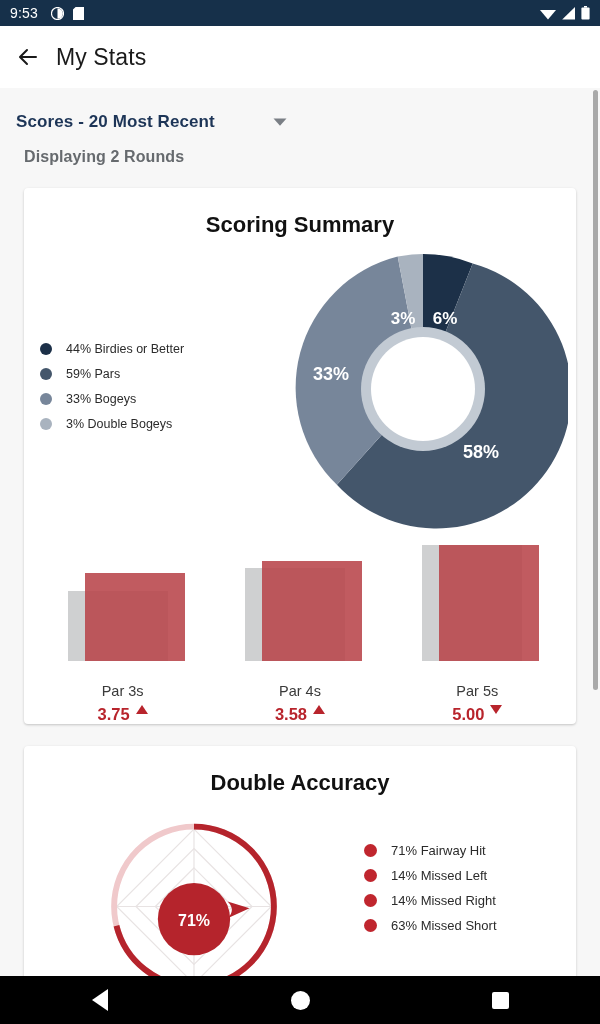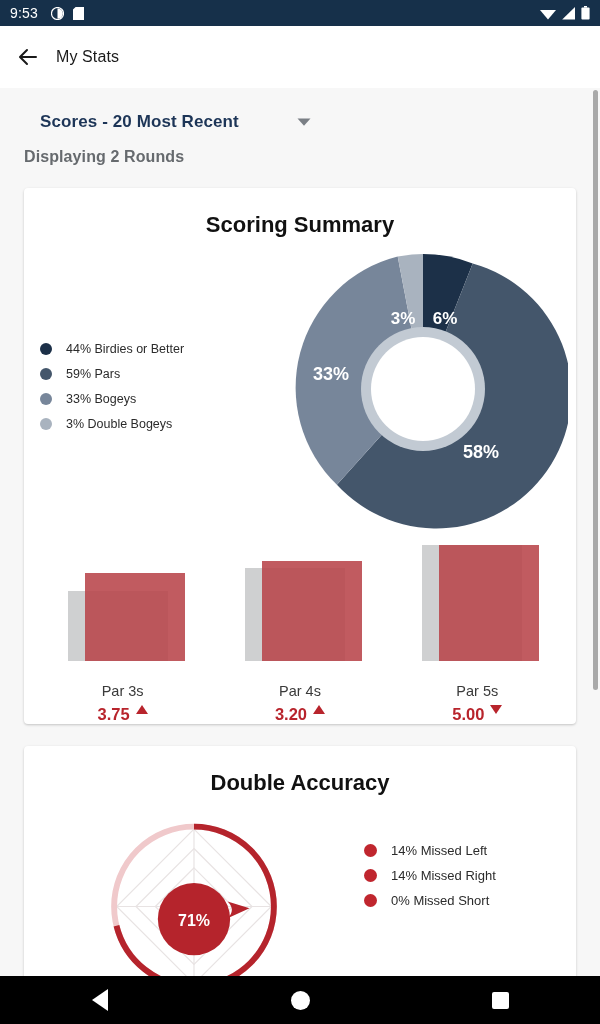--- a/index.html
+++ b/index.html
@@ -21,28 +21,28 @@
   .status-left-icons { display:flex; align-items:center; gap:9px; margin-left:13px; }
   .status-right { margin-left:auto; display:flex; align-items:center; gap:5px; }
 
   
   .appbar {
     position:absolute; top:26px; left:0; width:600px; height:62px;
     background:#ffffff; display:flex; align-items:center;
     box-shadow: 0 1px 0 rgba(0,0,0,0.04);
   }
   .back-btn { width:56px; display:flex; align-items:center; justify-content:center; cursor:pointer; }
-  .appbar-title { font-size:16px; color:#1a1a1a; font-weight:400; letter-spacing:.1px; }
+  .appbar-title { font-size:23px; color:#1a1a1a; font-weight:400; letter-spacing:.1px; }
 
   
   .content {
     position:absolute; top:88px; left:0; width:600px; height:888px;
     background:#f7f7f7; overflow:hidden;
   }
-  .filter-row { padding: 24px 24px 0 40px; display:flex; align-items:center; }
+  .filter-row { padding: 24px 24px 0 16px; display:flex; align-items:center; }
   .filter-label {
     font-size:17px; font-weight:bold; color:#1d3557; letter-spacing:.1px;
   }
   .filter-caret { margin-left:58px; }
   .subtext {
     padding: 16px 24px 0 24px;
     font-size:16px; color:#666a6e; font-weight:bold; letter-spacing:.1px;
   }
 
   
@@ -216,21 +216,21 @@
             <span class="tri-up"></span>
           </div>
         </div>
         <div class="par-col">
           <div class="par-graph">
             <div class="bar-gray" style="height:93px"></div>
             <div class="bar-red" style="height:100px"></div>
           </div>
           <div class="par-name">Par 4s</div>
           <div class="par-value">
-            <span>3.20</span>
+            <span>3.58</span>
             <span class="tri-up"></span>
           </div>
         </div>
         <div class="par-col">
           <div class="par-graph">
             <div class="bar-gray" style="height:116px"></div>
             <div class="bar-red" style="height:116px"></div>
           </div>
           <div class="par-name">Par 5s</div>
           <div class="par-value">
@@ -264,29 +264,33 @@
             <path d="M150 104 L176 112 L150 124 Q160 114 150 104 Z" fill="#b5242c"></path>
 
             <circle cx="110" cy="125" r="43" fill="#b5242c"></circle>
             <text class="gauge-center-text" x="110" y="133" text-anchor="middle">71%</text>
           </svg>
         </div>
 
         <div class="drive-legend">
           <div class="legend-item">
             <span class="legend-dot"></span>
+            <span class="legend-text">71% Fairway Hit</span>
+          </div>
+          <div class="legend-item">
+            <span class="legend-dot"></span>
             <span class="legend-text">14% Missed Left</span>
           </div>
           <div class="legend-item">
             <span class="legend-dot"></span>
             <span class="legend-text">14% Missed Right</span>
           </div>
           <div class="legend-item">
             <span class="legend-dot"></span>
-            <span class="legend-text">0% Missed Short</span>
+            <span class="legend-text">63% Missed Short</span>
           </div>
         </div>
       </div>
     </div>
 
     <div class="scrollbar"></div>
   </div>
 
   <div class="navbar">
     <div class="nav-btn">

